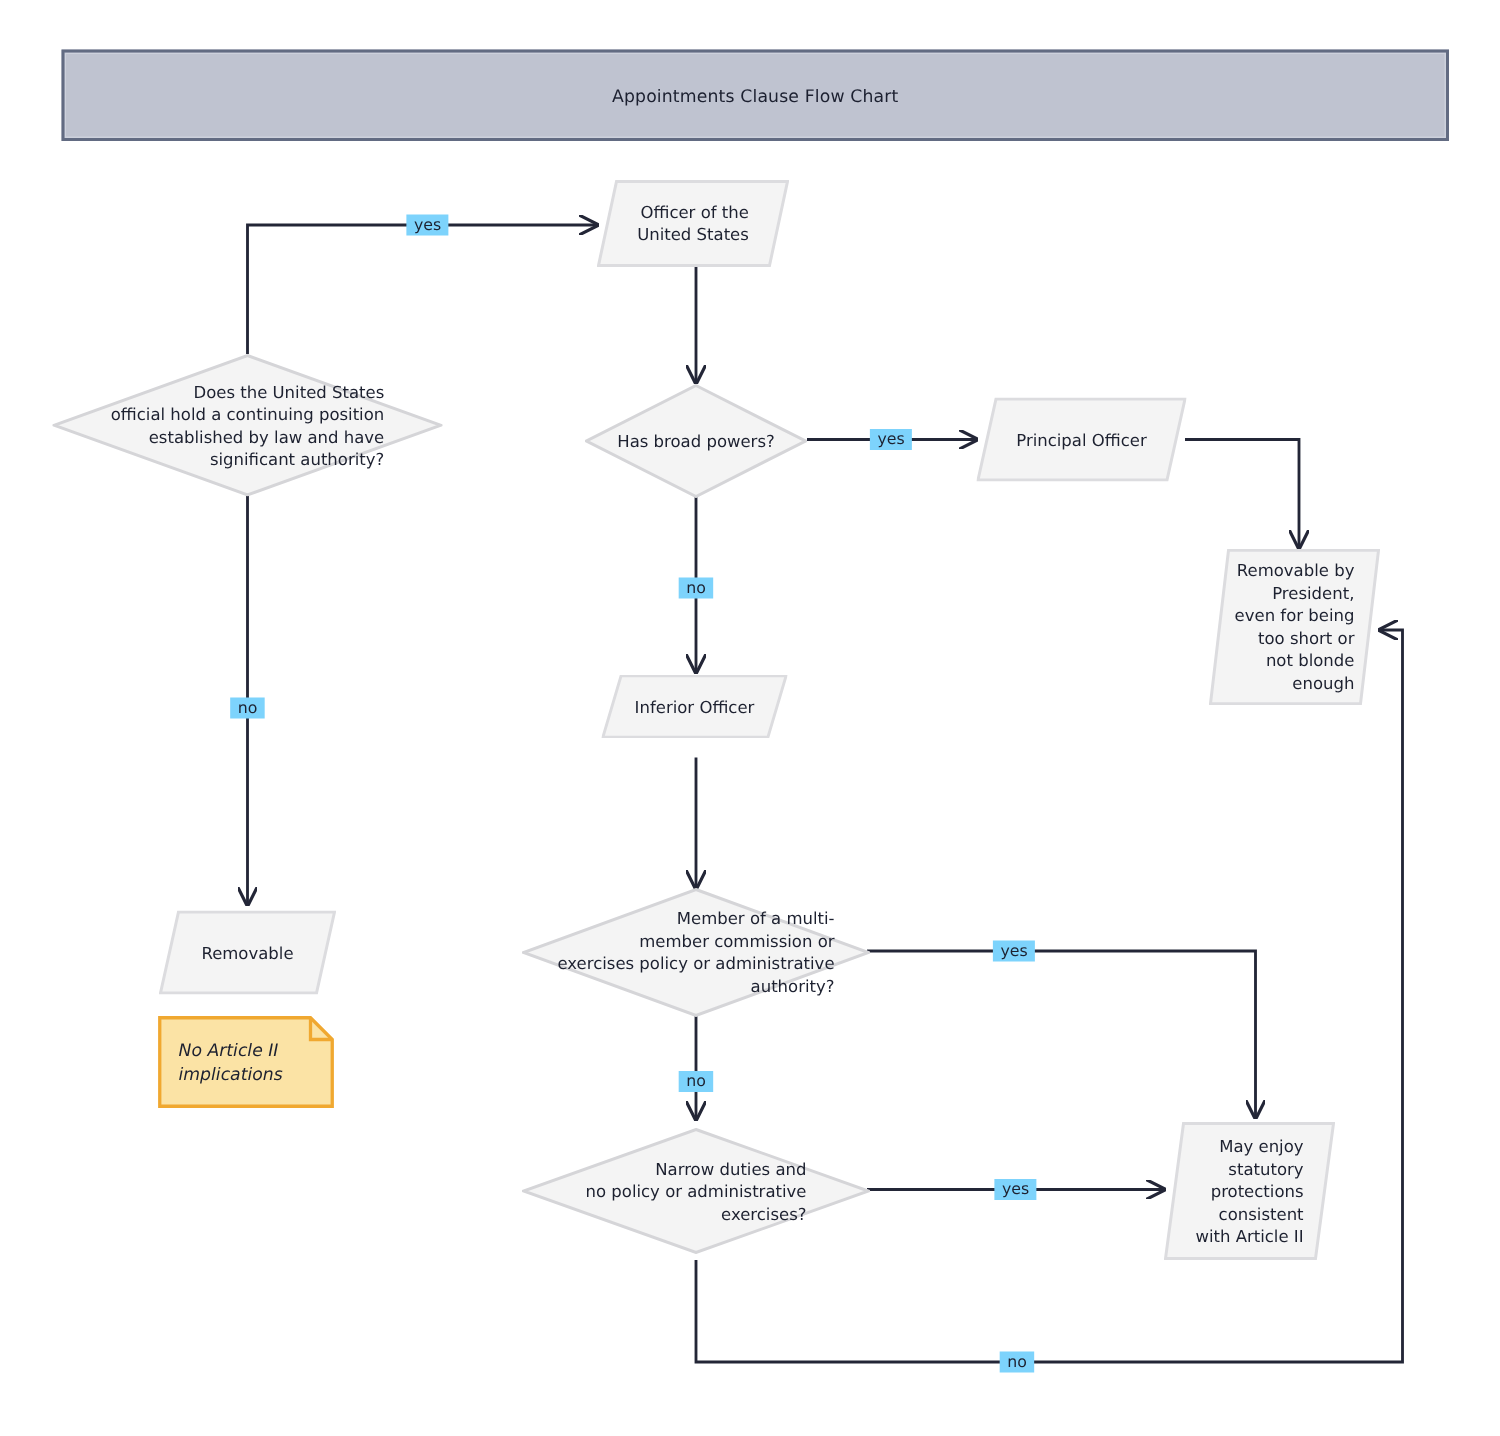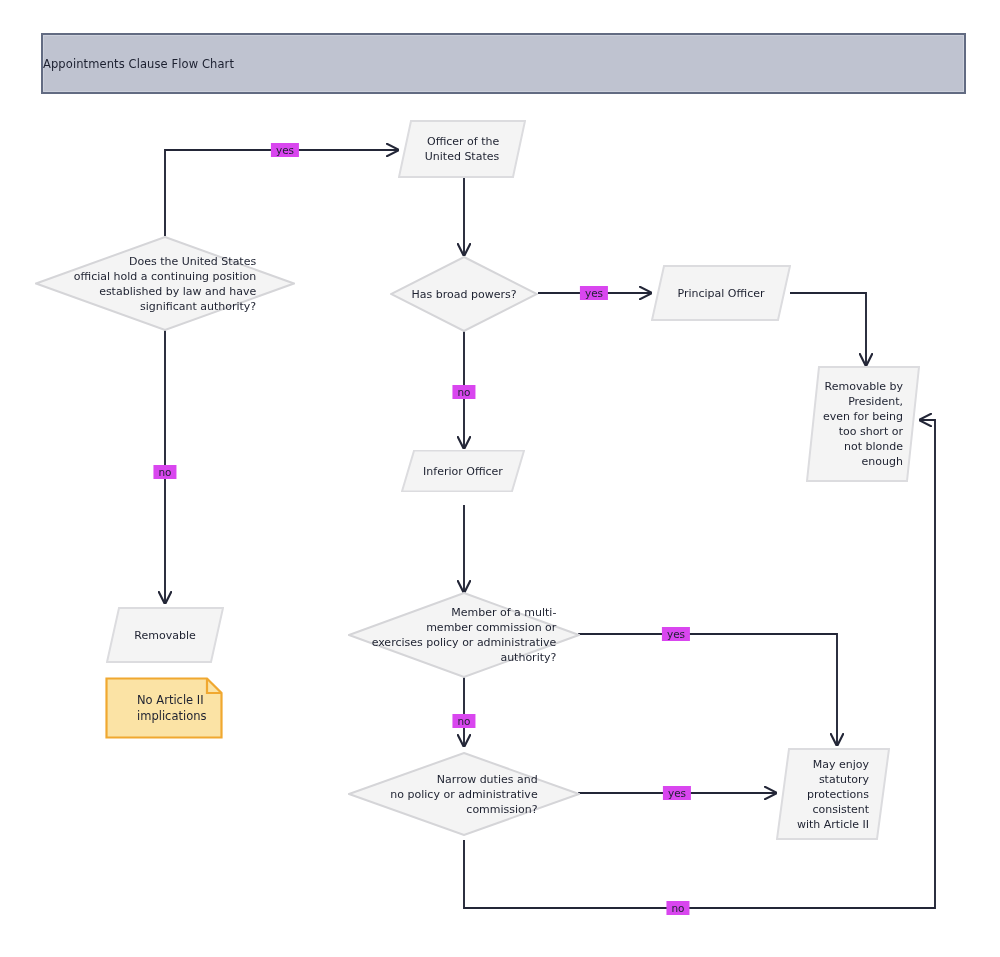--- a/index.html
+++ b/index.html
@@ -26,21 +26,21 @@
     left: 41px;
     top: 33px;
     width: 925px;
     height: 61px;
     background: #bfc3d0;
     border: 2px solid #626b82;
     box-sizing: border-box;
     box-shadow: inset 0 0 0 1px #cdd1dc;
     display: flex;
     align-items: center;
-    justify-content: flex-start;
+    justify-content: center;
     z-index: 5;
   }
   .title-bar .title-text {
     font-size: 11.5px;
     color: #1c2030;
     letter-spacing: 0.1px;
     font-weight: 400;
   }
   
   .node {
@@ -90,33 +90,34 @@
     left: 0; top: 0;
     width: 100%;
     height: 100%;
     display: flex;
     align-items: center;
     justify-content: flex-start;
     text-align: left;
     font-size: 11.5px;
     line-height: 16px;
     color: #1d2130;
+    font-style: italic;
     white-space: pre-line;
-    padding-left: 32px;
+    padding-left: 14px;
     padding-right: 10px;
     box-sizing: border-box;
     pointer-events: none;
   }
   
   .edge-label {
     position: absolute;
     z-index: 6;
     font-size: 10.5px;
     color: #1d2130;
-    background: #d946ef;
+    background: #7dd3fc;
     padding: 1px 5px;
     transform: translate(-50%, -50%);
     white-space: nowrap;
   }
 </style>
 </head>
 <body>
 
 <svg id="canvas" viewBox="0 0 1000 957" xmlns="http://www.w3.org/2000/svg">
   <defs>
@@ -195,21 +196,21 @@
   <div class="node-label">Has broad powers?</div>
 </div>
 
 <div class="node" style="left:651px; top:265px; width:140px; height:56px;">
   <svg class="para-shape" viewBox="0 0 140 56" preserveAspectRatio="none">
     <polygon points="13,1 139,1 127,55 1,55" fill="#f4f4f4" stroke="#dcdcdf" stroke-width="2"></polygon>
   </svg>
   <div class="node-label">Principal Officer</div>
 </div>
 
-<div class="node" style="left:806px; top:366px; width:114px; height:116px;">
+<div class="node" style="left:806px; top:366px; width:114px; height:104px;">
   <svg class="para-shape" viewBox="0 0 114 116" preserveAspectRatio="none">
     <polygon points="13,1 113,1 101,115 1,115" fill="#f4f4f4" stroke="#dcdcdf" stroke-width="2"></polygon>
   </svg>
   <div class="node-label">Removable by
 President,
 even for being
 too short or
 not blonde
 enough</div>
 </div>
@@ -230,21 +231,21 @@
 exercises policy or administrative
 authority?</div>
 </div>
 
 <div class="node" style="left:348px; top:752px; width:232px; height:84px;">
   <svg class="diamond-shape" viewBox="0 0 232 84" preserveAspectRatio="none">
     <polygon points="116,1 231,42 116,83 1,42" fill="#f4f4f4" stroke="#d5d5d8" stroke-width="2"></polygon>
   </svg>
   <div class="node-label">Narrow duties and
 no policy or administrative
-commission?</div>
+exercises?</div>
 </div>
 
 <div class="node" style="left:776px; top:748px; width:114px; height:92px;">
   <svg class="para-shape" viewBox="0 0 114 92" preserveAspectRatio="none">
     <polygon points="13,1 113,1 101,91 1,91" fill="#f4f4f4" stroke="#dcdcdf" stroke-width="2"></polygon>
   </svg>
   <div class="node-label">May enjoy
 statutory
 protections
 consistent

